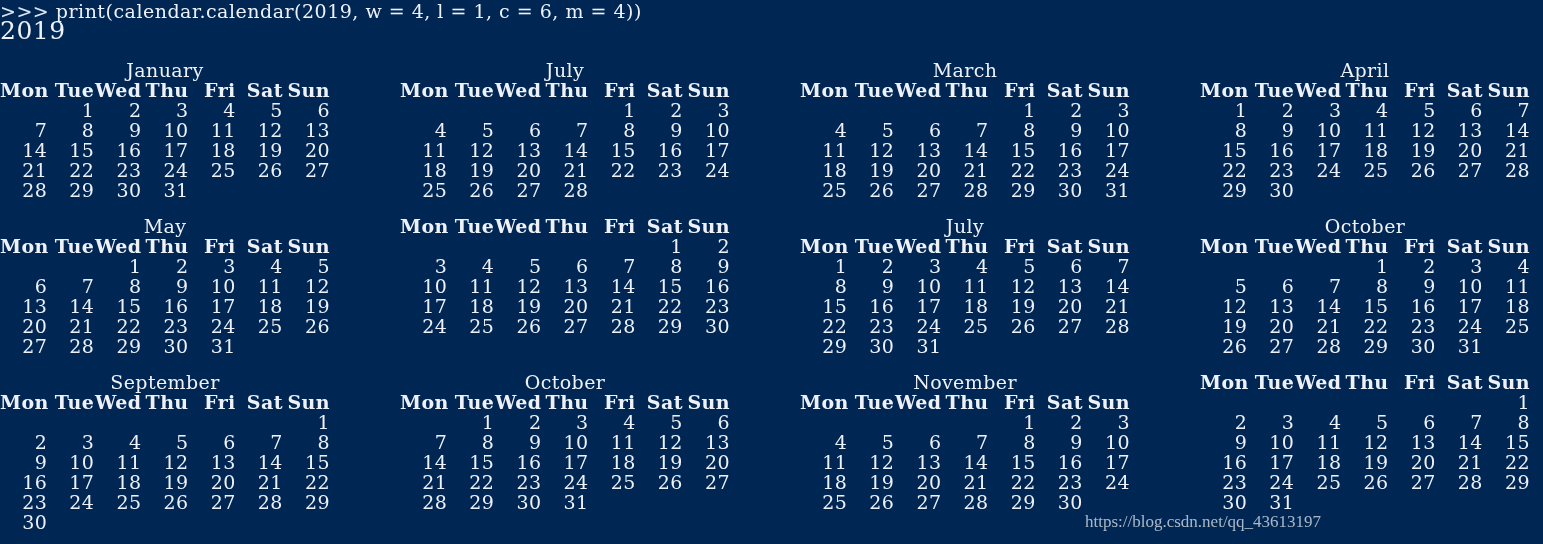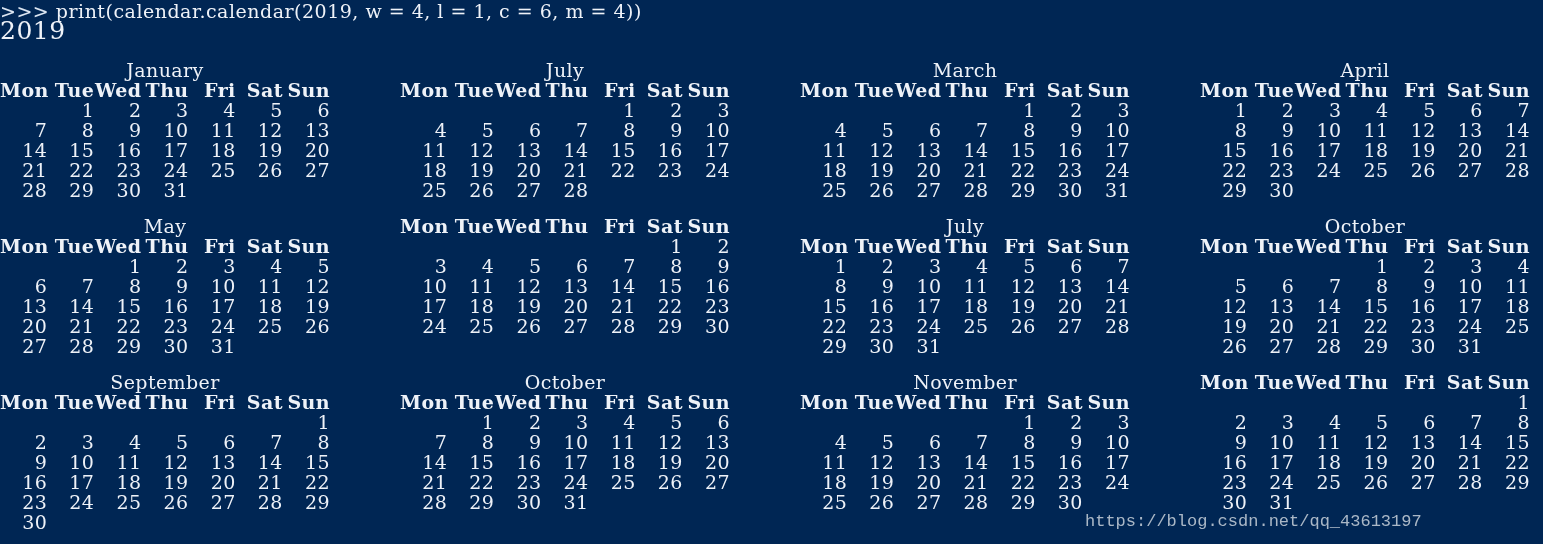--- a/index.html
+++ b/index.html
@@ -107,21 +107,21 @@
     box-sizing: border-box;
   }
   .weekday-cell { padding-right: 0px; }
   .day-cell     { padding-right: 0px; }
 
   
   .watermark {
     position: absolute;
     left: 1085px;
     top: 512px;
-    font-family: Liberation Mono, monospace;
+    font-family: Liberation Serif, serif;
     font-size: 17px;
     line-height: 20px;
     color: #b9c4d0;
     opacity: 0.92;
     white-space: pre;
     letter-spacing: 0px;
   }
 </style>
 </head>
 <body>

